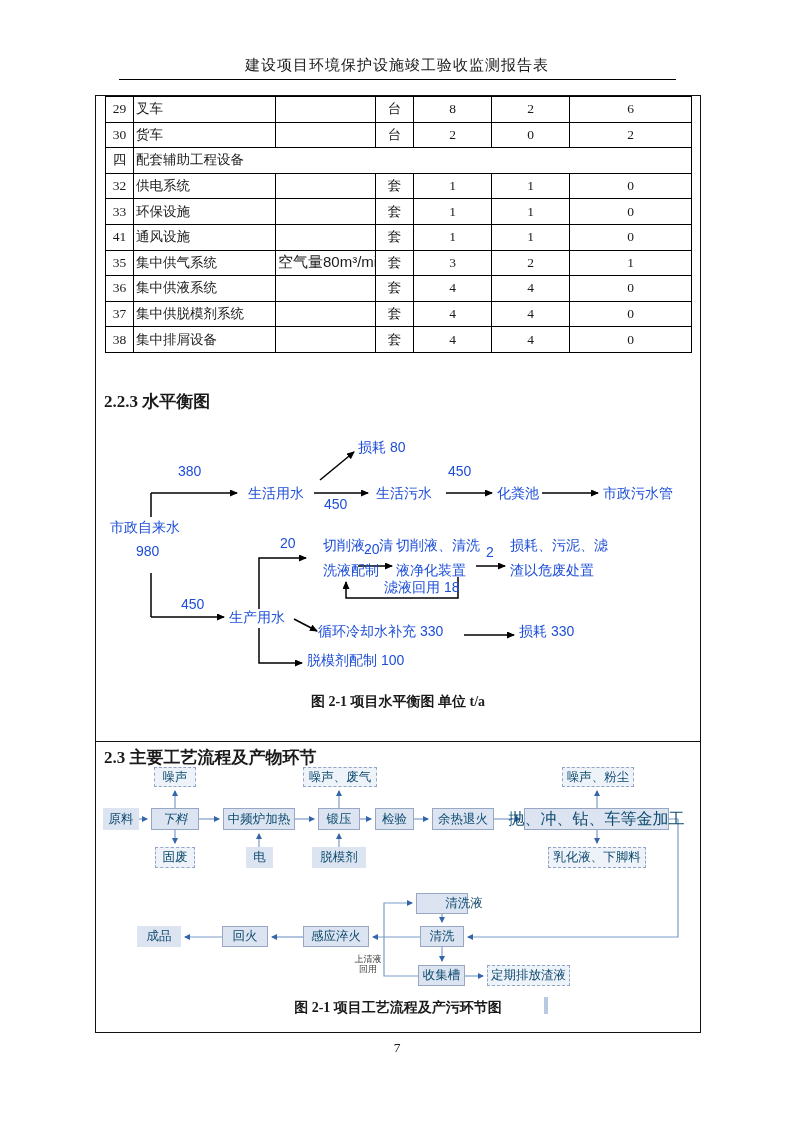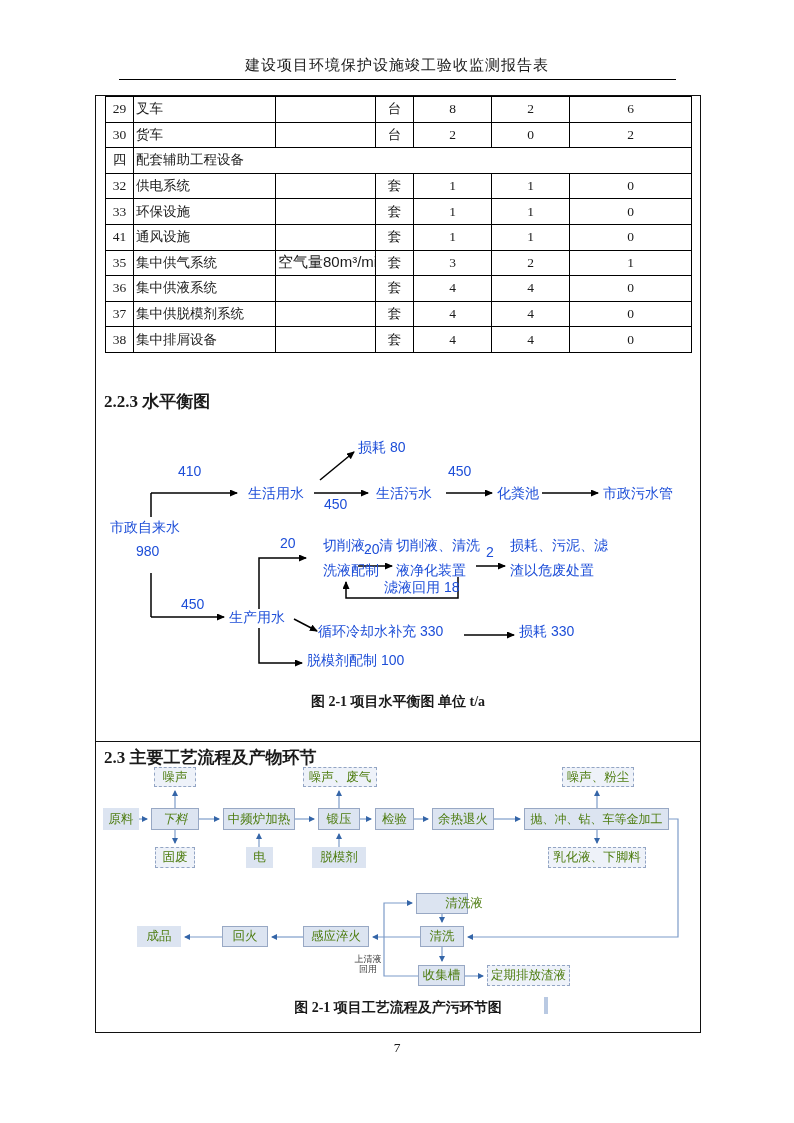--- a/index.html
+++ b/index.html
@@ -34,21 +34,21 @@
                font-size:14px;font-weight:bold;}
 
   
   .wlabel{position:absolute;font-size:14px;line-height:15px;white-space:nowrap;color:#1d4ed8;
           font-family:"Liberation Sans",sans-serif;}
   .wlabel.num{font-family:"Liberation Sans",sans-serif;}
   .wlabel.two{line-height:25px;}
 
   
   .pbox{position:absolute;display:flex;align-items:center;justify-content:center;
-        font-size:12.5px;white-space:nowrap;box-sizing:border-box;color:#4d7c0f;
+        font-size:12.5px;white-space:nowrap;box-sizing:border-box;color:#0c4a6e;
         font-family:"Liberation Sans",sans-serif;}
   .pbox.solid{background:#dce4f1;border:1px solid #98a8c4;}
   .pbox.dashed{background:#eef2f9;border:1px dashed #93a5c4;}
   .pbox.plain{background:#dce4f1;border:none;}
   .plabel-small{position:absolute;font-size:9px;line-height:10px;color:#444;text-align:center;
                 font-family:"Liberation Sans",sans-serif;}
   .caret{position:absolute;width:4px;height:17px;background:#b9c9e2;}
 
   .page-num{position:absolute;top:1040px;left:0;width:794px;text-align:center;font-size:13.5px;}
   svg{position:absolute;left:0;top:0;overflow:visible;}
@@ -181,21 +181,21 @@
       <path d="M262,470 L296,470" marker-end="url(#mB)"></path>
       <path d="M380,470 L409,470" marker-end="url(#mB)"></path>
       <path d="M362,481 L362,502 L250,502 L250,486" marker-end="url(#mB)"></path>
       <path d="M198,523 L221,535" marker-end="url(#mB)"></path>
       <path d="M368,539 L418,539" marker-end="url(#mB)"></path>
       <path d="M163,532 L163,567 L206,567" marker-end="url(#mB)"></path>
     </g>
   </svg>
 
   <div class="wlabel" style="left:262px;top:344px;">损耗 80</div>
-  <div class="wlabel num" style="left:82px;top:368px;">410</div>
+  <div class="wlabel num" style="left:82px;top:368px;">380</div>
   <div class="wlabel" style="left:152px;top:390px;">生活用水</div>
   <div class="wlabel num" style="left:228px;top:401px;">450</div>
   <div class="wlabel" style="left:280px;top:390px;">生活污水</div>
   <div class="wlabel num" style="left:352px;top:368px;">450</div>
   <div class="wlabel" style="left:401px;top:390px;">化粪池</div>
   <div class="wlabel" style="left:507px;top:390px;">市政污水管</div>
   <div class="wlabel" style="left:14px;top:424px;">市政自来水</div>
   <div class="wlabel num" style="left:40px;top:448px;">980</div>
   <div class="wlabel num" style="left:184px;top:440px;">20</div>
   <div class="wlabel two" style="left:227px;top:437px;"><span>切削液、清</span><br><span>洗液配制</span></div>
@@ -250,21 +250,21 @@
   <div class="pbox dashed" style="left:58px;top:671px;width:42px;height:20px;">噪声</div>
   <div class="pbox dashed" style="left:207px;top:671px;width:74px;height:20px;">噪声、废气</div>
   <div class="pbox dashed" style="left:466px;top:671px;width:72px;height:20px;">噪声、粉尘</div>
 
   <div class="pbox plain" style="left:7px;top:712px;width:36px;height:22px;">原料</div>
   <div class="pbox solid" style="left:55px;top:712px;width:48px;height:22px;font-style:italic;">下料</div>
   <div class="pbox solid" style="left:127px;top:712px;width:72px;height:22px;">中频炉加热</div>
   <div class="pbox solid" style="left:222px;top:712px;width:42px;height:22px;">锻压</div>
   <div class="pbox solid" style="left:279px;top:712px;width:39px;height:22px;">检验</div>
   <div class="pbox solid" style="left:336px;top:712px;width:62px;height:22px;">余热退火</div>
-  <div class="pbox solid" style="left:428px;top:712px;width:145px;height:22px;font-size:12px;">抛、冲、钻、车等金加工</div>
+  <div class="pbox solid" style="left:428px;top:712px;width:145px;height:22px;font-size:16px;">抛、冲、钻、车等金加工</div>
 
   <div class="pbox dashed" style="left:59px;top:751px;width:40px;height:21px;">固废</div>
   <div class="pbox plain" style="left:150px;top:751px;width:27px;height:21px;">电</div>
   <div class="pbox plain" style="left:216px;top:751px;width:54px;height:21px;">脱模剂</div>
   <div class="pbox dashed" style="left:452px;top:751px;width:98px;height:21px;">乳化液、下脚料</div>
 
   <div class="pbox solid" style="left:320px;top:797px;width:52px;height:21px;padding-left:44px;">清洗液</div>
   <div class="pbox solid" style="left:324px;top:830px;width:44px;height:21px;">清洗</div>
   <div class="pbox solid" style="left:207px;top:830px;width:66px;height:21px;">感应淬火</div>
   <div class="pbox solid" style="left:126px;top:830px;width:46px;height:21px;">回火</div>

